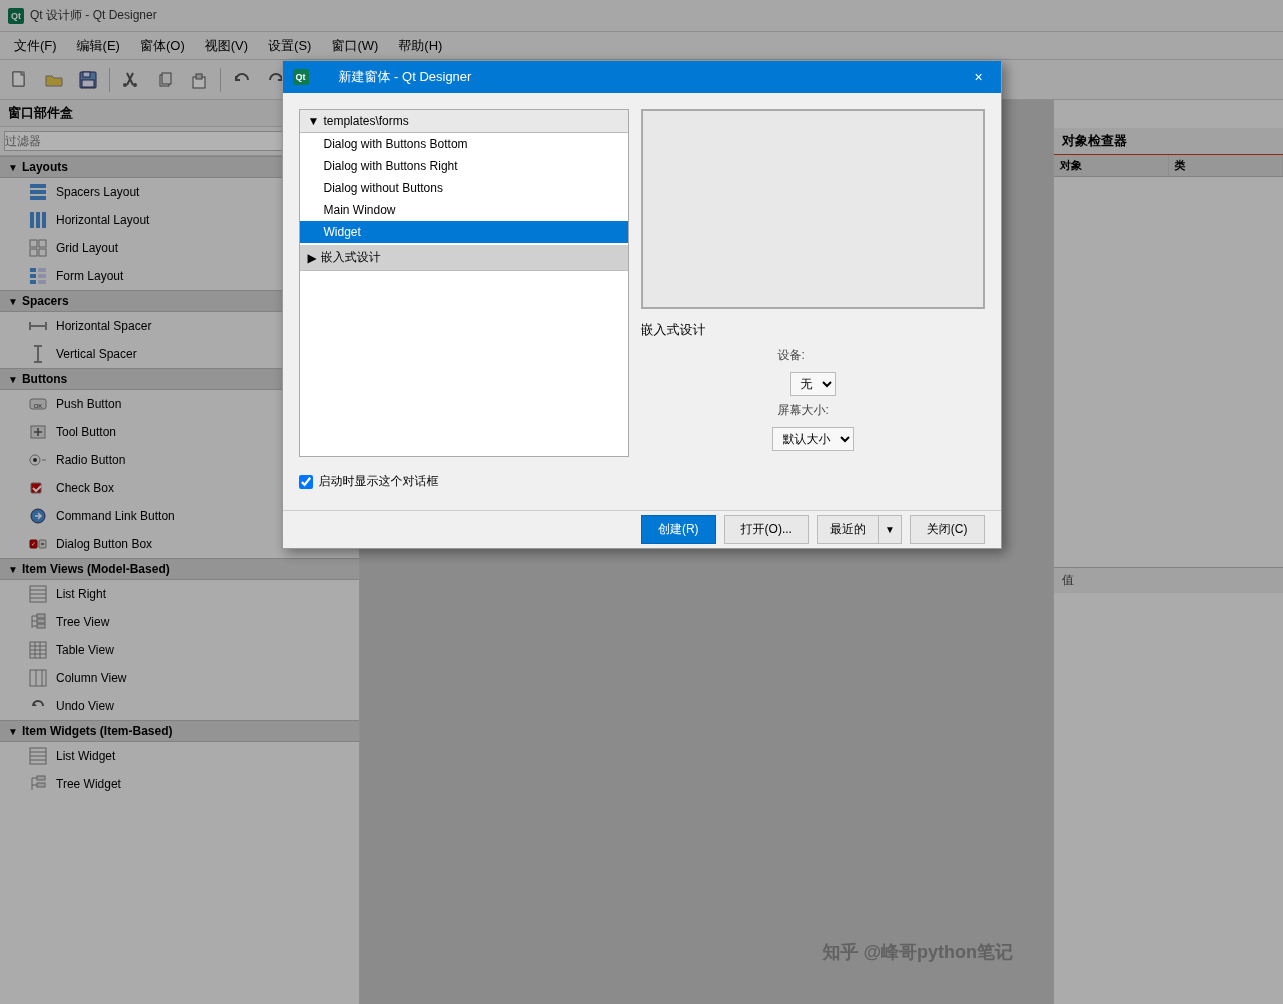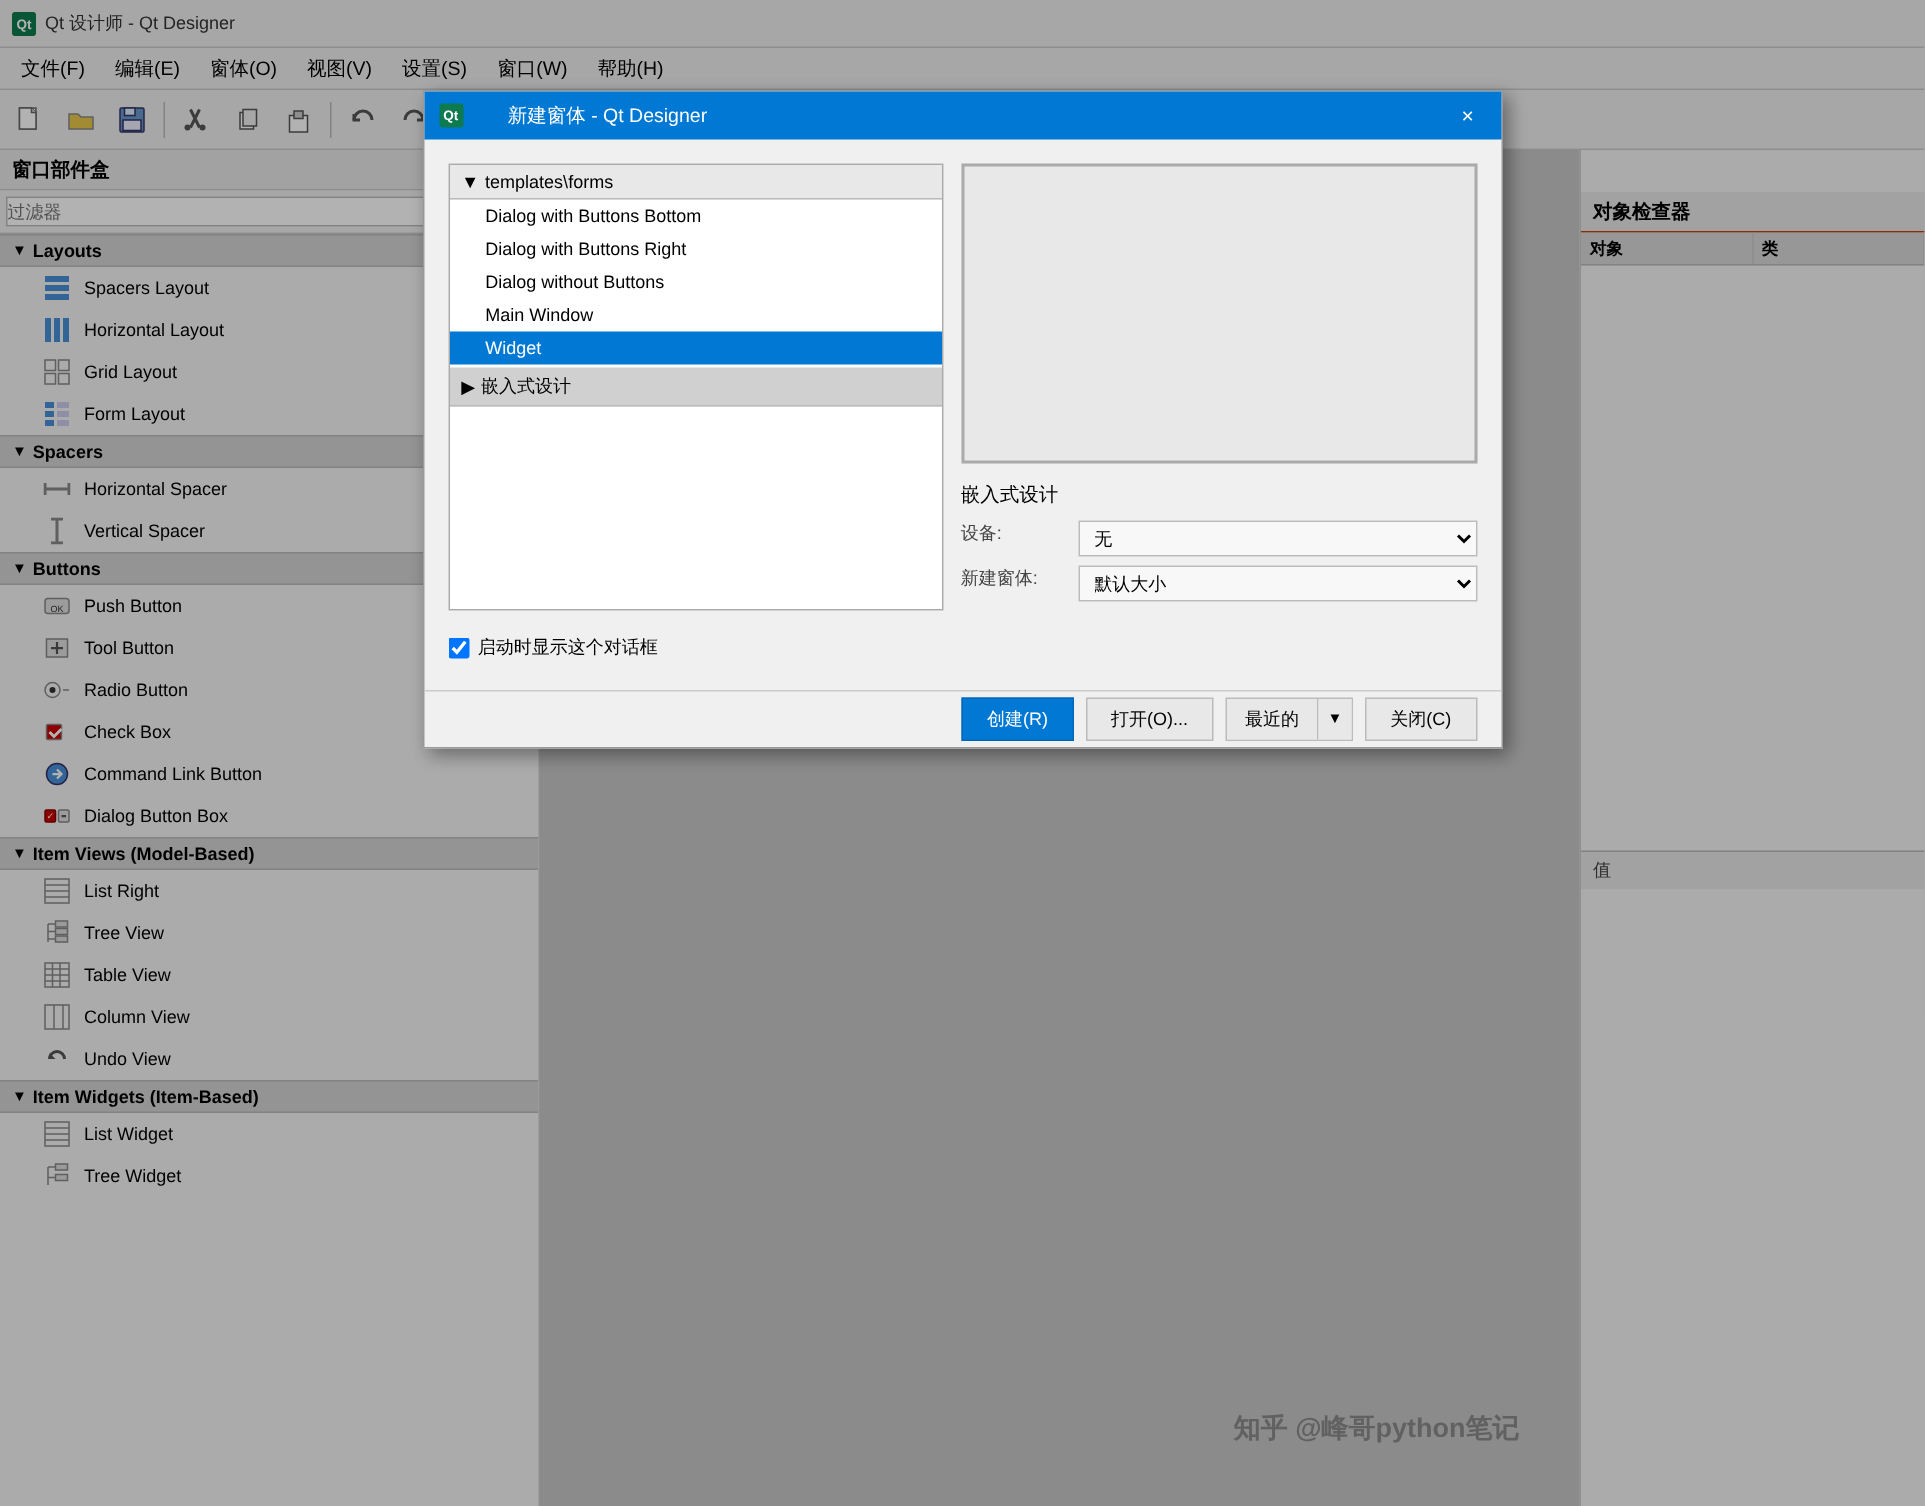--- a/index.html
+++ b/index.html
@@ -221,21 +221,21 @@
 
     .preview-area {
       flex: 1;
       border: 2px solid #aaa;
       background: #e8e8e8;
       min-height: 200px;
     }
 
     .embedded-section { }
     .embedded-title { font-size: 13px; margin-bottom: 8px; }
-    .embedded-row { display: flex; gap: 8px; margin-bottom: 6px; }
+    .embedded-row { display: flex; align-items: center; gap: 8px; margin-bottom: 6px; flex-direction: column; }
     .embedded-label { width: 70px; font-size: 12px; color: #444; }
     .embedded-select {
       flex: 1;
       padding: 3px 6px;
       border: 1px solid #bbb;
       background: #f8f8f8;
       font-size: 12px;
       height: 24px;
     }
 
@@ -731,21 +731,21 @@
 
           <div class="embedded-section">
             <div class="embedded-title">嵌入式设计</div>
             <div class="embedded-row">
               <span class="embedded-label">设备:</span>
               <select class="embedded-select">
                 <option>无</option>
               </select>
             </div>
             <div class="embedded-row">
-              <span class="embedded-label">新建窗体:</span>
+              <span class="embedded-label">屏幕大小:</span>
               <select class="embedded-select">
                 <option>默认大小</option>
               </select>
             </div>
           </div>
         </div>
       </div>
 
       <div class="checkbox-row">
         <input type="checkbox" id="startup-checkbox" checked="" style="">

